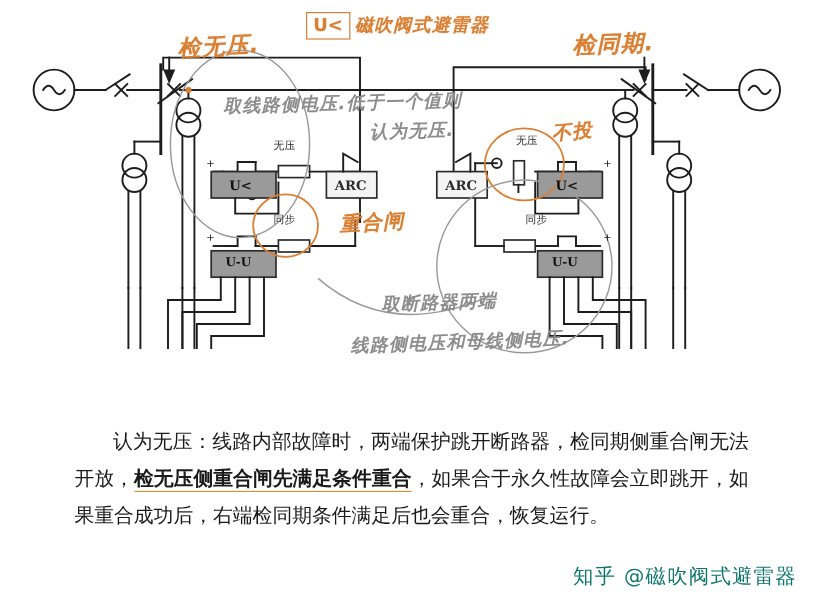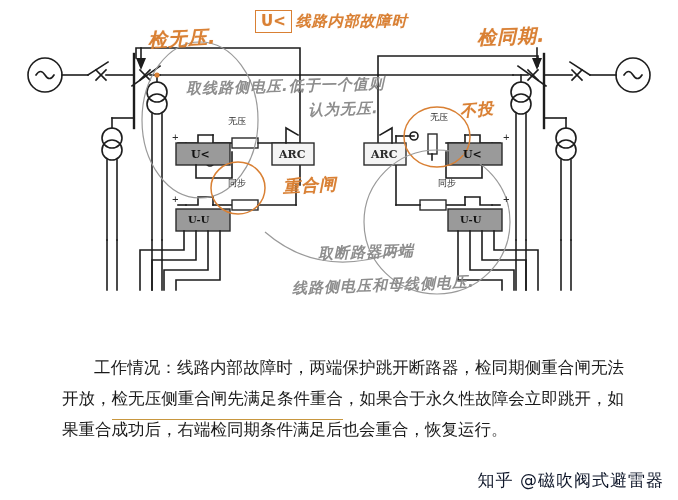--- a/index.html
+++ b/index.html
@@ -60,29 +60,30 @@
     font-family:"DejaVu Sans","Liberation Sans",sans-serif;
     font-size:16.5px;
     line-height:31px;
     color:#1a1a1a;
     text-align:justify;
     text-justify:inter-ideograph;
   }
   #body-text .indent{display:inline-block;width:32px;}
   .underline-seg{
     border-bottom:1.6px solid #c8973f;
-    padding-bottom:11px;
+    padding-bottom:1px;
+    font-weight:bold;
   }
 
   
   #watermark{
     position:absolute;
     right:14px;bottom:8px;
     font-size:17px;
-    color:#0f172a;
+    color:#0f766e;
     font-family:"DejaVu Sans","Liberation Sans",sans-serif;
     letter-spacing:1px;
     white-space:nowrap;
   }
 </style>
 </head>
 <body>
 
 <div id="root">
 
@@ -278,21 +279,21 @@
     <div class="hw-label hw-orange" style="left:148px;top:26px;font-size:19px;transform:rotate(-3deg);">检无压.</div>
 
     <div class="hw-label hw-orange" style="left:477px;top:24px;font-size:19px;transform:rotate(-2deg);">检同期.</div>
 
     <div class="hw-label hw-orange" style="left:283px;top:174px;font-size:17px;transform:rotate(-3deg);">重合闸</div>
 
     <div class="hw-label hw-orange" style="left:460px;top:100px;font-size:16px;transform:rotate(-5deg);">不投</div>
 
     <div class="hw-label hw-orange" style="left:255px;top:10px;font-size:15px;display:flex;align-items:center;gap:4px;">
       <span class="hw-box">U&lt;</span>
-      <span>线路内部故障时</span>
+      <span>磁吹阀式避雷器</span>
     </div>
 
     <div class="hw-label hw-gray" style="left:186px;top:77px;font-size:15px;transform:rotate(-1.5deg);">取线路侧电压.低于一个值则</div>
     <div class="hw-label hw-gray" style="left:308px;top:100px;font-size:15px;transform:rotate(-1.5deg);">认为无压.</div>
 
     <div class="hw-label hw-gray" style="left:318px;top:243px;font-size:15px;transform:rotate(-2deg);">取断路器两端</div>
     <div class="hw-label hw-gray" style="left:292px;top:276px;font-size:15px;transform:rotate(-2deg);">线路侧电压和母线侧电压.</div>
 
     <div class="blk-label" style="left:228px;top:115px;">无压</div>
     <div class="blk-label" style="left:228px;top:177px;">同步</div>
@@ -308,18 +309,18 @@
     <div class="blk-label" style="left:188px;top:214px;font-size:10px;font-weight:bold;color:#111;font-family:'DejaVu Serif','Liberation Serif',serif;">U-U</div>
     <div class="blk-label" style="left:460px;top:214px;font-size:10px;font-weight:bold;color:#111;font-family:'DejaVu Serif','Liberation Serif',serif;">U-U</div>
 
     <div class="blk-label" style="left:172px;top:132px;font-size:11px;">+</div>
     <div class="blk-label" style="left:172px;top:194px;font-size:11px;">+</div>
     <div class="blk-label" style="left:503px;top:132px;font-size:11px;">+</div>
     <div class="blk-label" style="left:503px;top:194px;font-size:11px;">+</div>
   </div>
 
   <div id="body-text">
-    <span class="indent"></span><span>工作情况：</span><span>线路内部故障时，两端保护跳开断路器，检同期侧重合闸无法开放，</span><span class="underline-seg">检无压侧重合闸先满足条件重合</span><span>，如果合于永久性故障会立即跳开，如果重合成功后，右端检同期条件满足后也会重合，恢复运行。</span>
+    <span class="indent"></span><span>认为无压：</span><span>线路内部故障时，两端保护跳开断路器，检同期侧重合闸无法开放，</span><span class="underline-seg">检无压侧重合闸先满足条件重合</span><span>，如果合于永久性故障会立即跳开，如果重合成功后，右端检同期条件满足后也会重合，恢复运行。</span>
   </div>
 
   <div id="watermark">知乎 @磁吹阀式避雷器</div>
 
 </div>
 
 </body></html>

